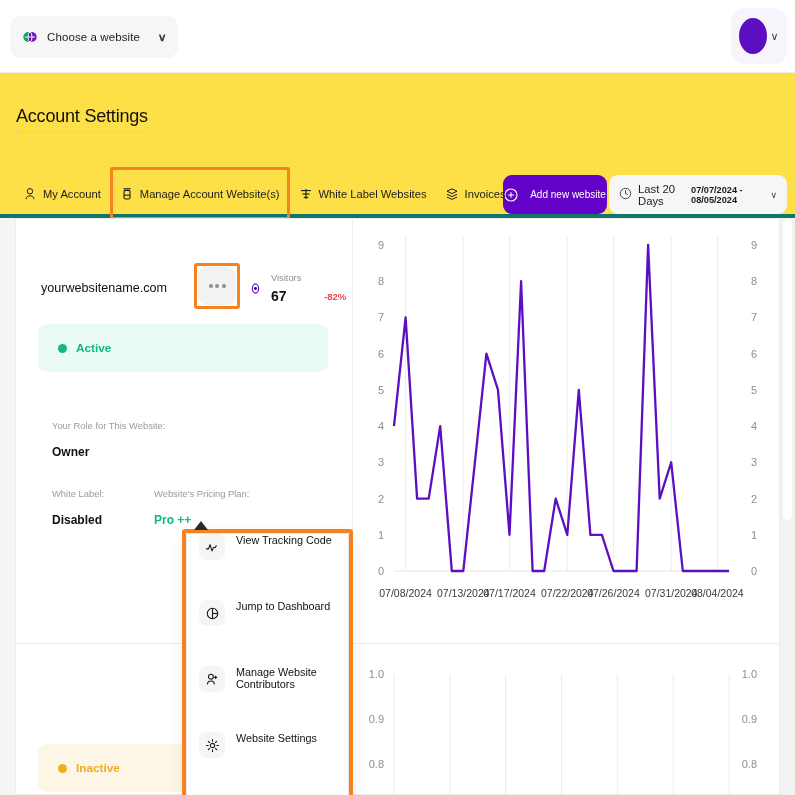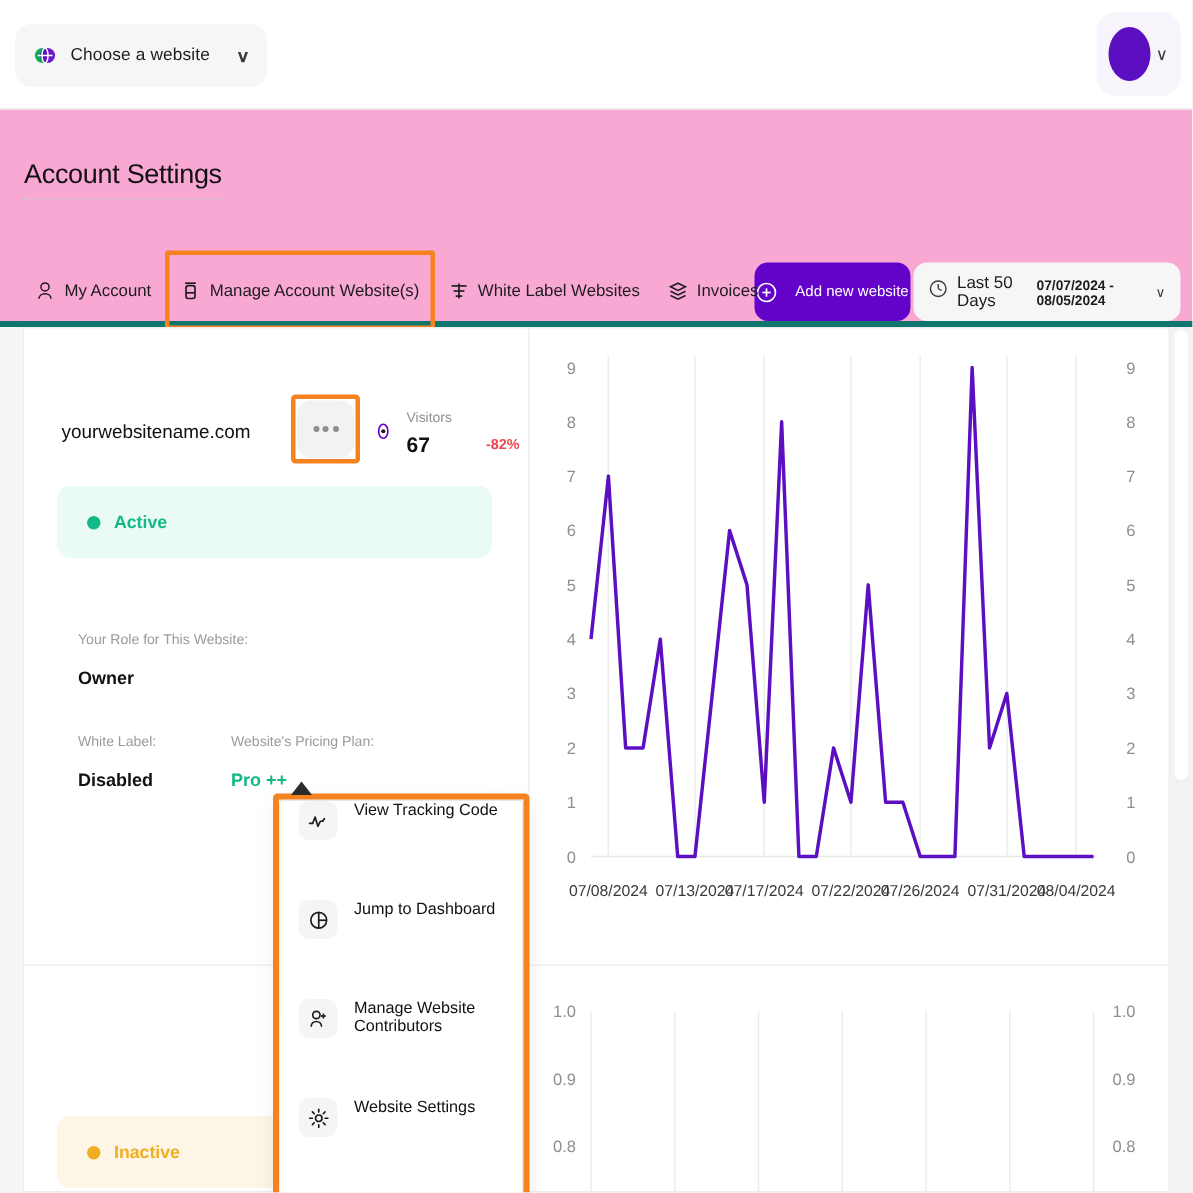--- a/index.html
+++ b/index.html
@@ -2,21 +2,21 @@
 <html><head>
 <meta charset="utf-8">
 <style>
   * { box-sizing: border-box; margin: 0; padding: 0; }
   html, body {
     width: 795px; height: 795px;
     font-family: "Liberation Sans", sans-serif;
     background: #ffffff;
     overflow: hidden;
   }
-  .app { position: relative; width: 795px; height: 795px; background:#f9a8d4; }
+  .app { position: relative; width: 795px; height: 795px; background:#fde047; }
 
   
   .topbar {
     position: absolute; top:0; left:0; width:795px; height:73px;
     background:#fff; border-bottom:1px solid #ececec;
   }
   .site-select {
     position:absolute; left:10px; top:16px; width:168px; height:42px;
     background:#f6f6f7; border-radius:11px;
     display:flex; align-items:center; padding:0 12px; cursor:pointer;
@@ -218,21 +218,21 @@
     </div>
 
     <div class="date-pill">
       <span>
         <svg width="13" height="13" viewBox="0 0 14 14">
           <circle cx="7" cy="7" r="5.6" fill="none" stroke="#3a3a3c" stroke-width="1"></circle>
           <line x1="7" y1="3.6" x2="7" y2="7" stroke="#3a3a3c" stroke-width="1"></line>
           <line x1="7" y1="7" x2="9.4" y2="8.2" stroke="#3a3a3c" stroke-width="1"></line>
         </svg>
       </span>
-      <span class="label">Last 50 Days</span>
+      <span class="label">Last 20 Days</span>
       <span class="range">07/07/2024 - 08/05/2024</span>
       <span class="dchev">∨</span>
     </div>
   </div>
 
   <div class="tabs">
 
     <div class="tab">
       <span class="tico">
         <svg width="14" height="14" viewBox="0 0 14 14">

